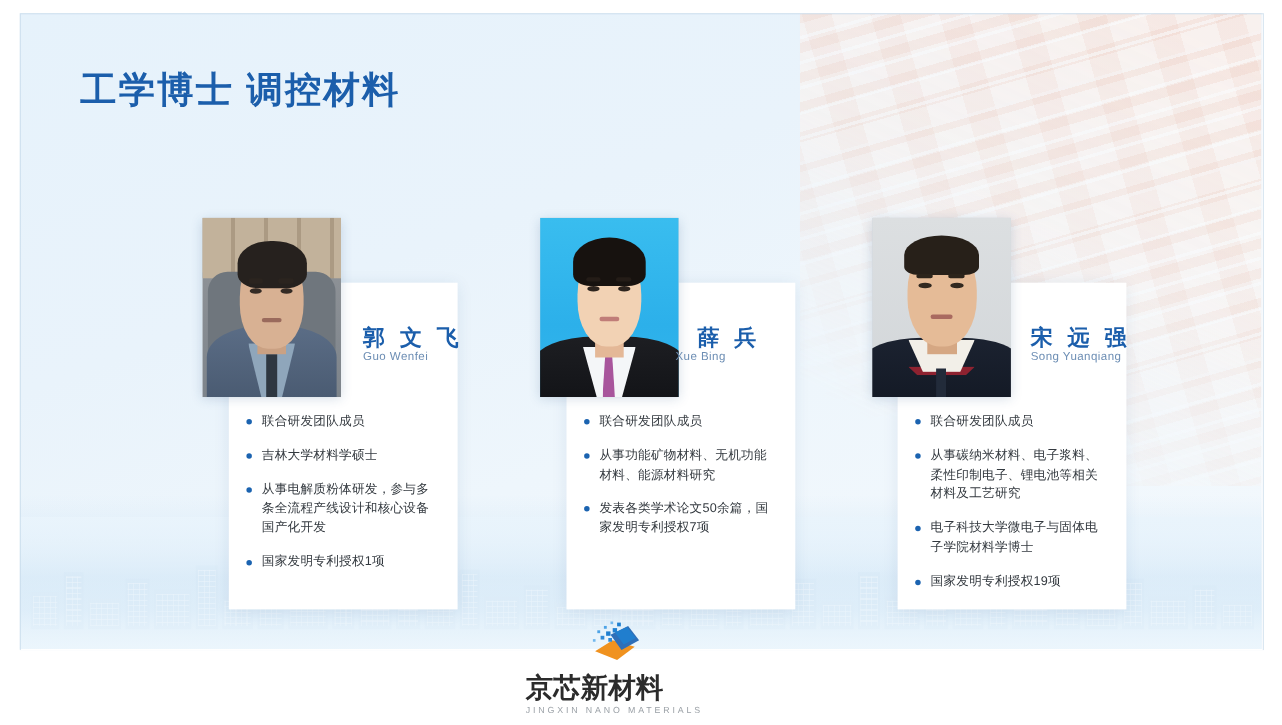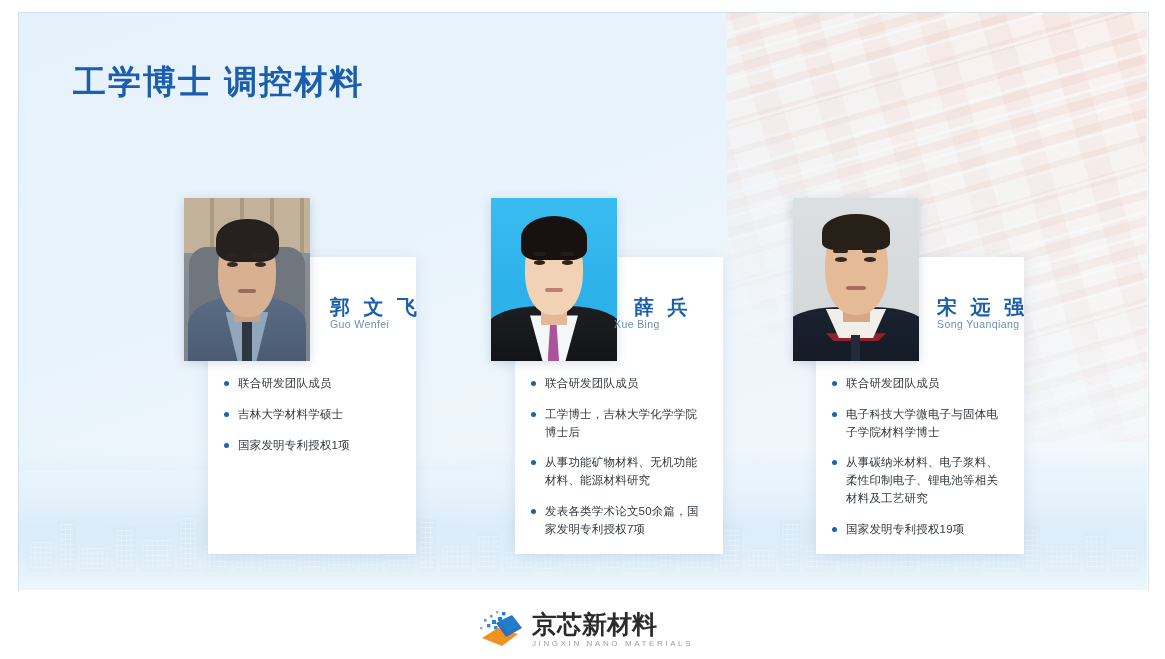--- a/index.html
+++ b/index.html
@@ -160,21 +160,21 @@
   .bullets.b1{left:205px;top:363px;}
   .bullets.b2{left:512px;top:363px;}
   .bullets.b3{left:813px;top:363px;}
 
   .bullet{position:relative;padding-left:15px;margin-bottom:13px;
     font-size:11.5px;line-height:1.55;color:#33393f;letter-spacing:.2px;}
   .bullet .dot{position:absolute;left:1px;top:6px;width:5px;height:5px;border-radius:50%;background:#1b63b0;}
 
   
   .footer{position:absolute;left:0;bottom:0;width:1165px;height:68px;background:#ffffff;}
-  .logo-wrap{position:absolute;left:478px;bottom:9px;display:flex;align-items:center;gap:10px;}
+  .logo-wrap{position:absolute;left:478px;bottom:9px;display:flex;align-items:center;gap:10px;flex-direction:column;}
   .logo-mark{width:44px;height:40px;position:relative;flex:0 0 auto;}
   .logo-text{display:flex;flex-direction:column;line-height:1;}
   .logo-cn{font-size:25px;font-weight:bold;color:#2b2b2b;letter-spacing:0px;}
   .logo-en{font-size:8px;color:#9aa0a6;letter-spacing:2.6px;margin-top:3px;}
 
   
   .edge{position:absolute;left:18px;top:12px;width:1129px;height:578px;
         border:1px solid rgba(196,216,234,.7);pointer-events:none;}
 </style>
 </head>
@@ -248,20 +248,21 @@
         <div class="brow r"></div>
       <div class="eye l"></div>
         <div class="eye r"></div>
         <div class="mouth"></div>
     </div>
     <div class="name-zh n1">郭 文 飞</div>
     <div class="name-en n1e">Guo Wenfei</div>
     <div class="bullets b1">
       <div class="bullet"><span class="dot"></span><span>联合研发团队成员</span></div>
       <div class="bullet"><span class="dot"></span><span>吉林大学材料学硕士</span></div>
+      <div class="bullet"><span class="dot"></span><span>从事电解质粉体研发，参与多条全流程产线设计和核心设备国产化开发</span></div>
       <div class="bullet"><span class="dot"></span><span>国家发明专利授权1项</span></div>
     </div>
 
     <div class="card c2"></div>
     <div class="photo p2">
       <div class="scene"></div>
         <div class="suit"></div>
         <div class="shirt"></div>
       <div class="tie"></div>
         <div class="neck"></div>
@@ -270,21 +271,20 @@
       <div class="brow l"></div>
         <div class="brow r"></div>
       <div class="eye l"></div>
         <div class="eye r"></div>
         <div class="mouth"></div>
     </div>
     <div class="name-zh n2">薛 兵</div>
     <div class="name-en n2e">Xue Bing</div>
     <div class="bullets b2">
       <div class="bullet"><span class="dot"></span><span>联合研发团队成员</span></div>
-      <div class="bullet"><span class="dot"></span><span>工学博士，吉林大学化学学院博士后</span></div>
       <div class="bullet"><span class="dot"></span><span>从事功能矿物材料、无机功能材料、能源材料研究</span></div>
       <div class="bullet"><span class="dot"></span><span>发表各类学术论文50余篇，国家发明专利授权7项</span></div>
     </div>
 
     <div class="card c3"></div>
     <div class="photo p3">
       <div class="scene"></div>
         <div class="polo"></div>
       <div class="collar-red"></div>
         <div class="collar"></div>
@@ -295,22 +295,22 @@
       <div class="brow l"></div>
         <div class="brow r"></div>
       <div class="eye l"></div>
         <div class="eye r"></div>
         <div class="mouth"></div>
     </div>
     <div class="name-zh n3">宋 远 强</div>
     <div class="name-en n3e">Song Yuanqiang</div>
     <div class="bullets b3">
       <div class="bullet"><span class="dot"></span><span>联合研发团队成员</span></div>
+      <div class="bullet"><span class="dot"></span><span>从事碳纳米材料、电子浆料、柔性印制电子、锂电池等相关材料及工艺研究</span></div>
       <div class="bullet"><span class="dot"></span><span>电子科技大学微电子与固体电子学院材料学博士</span></div>
-      <div class="bullet"><span class="dot"></span><span>从事碳纳米材料、电子浆料、柔性印制电子、锂电池等相关材料及工艺研究</span></div>
       <div class="bullet"><span class="dot"></span><span>国家发明专利授权19项</span></div>
     </div>
 
   </div>
 
   <div class="edge"></div>
 
   <div class="footer">
     <div class="logo-wrap">
       <div class="logo-mark">

